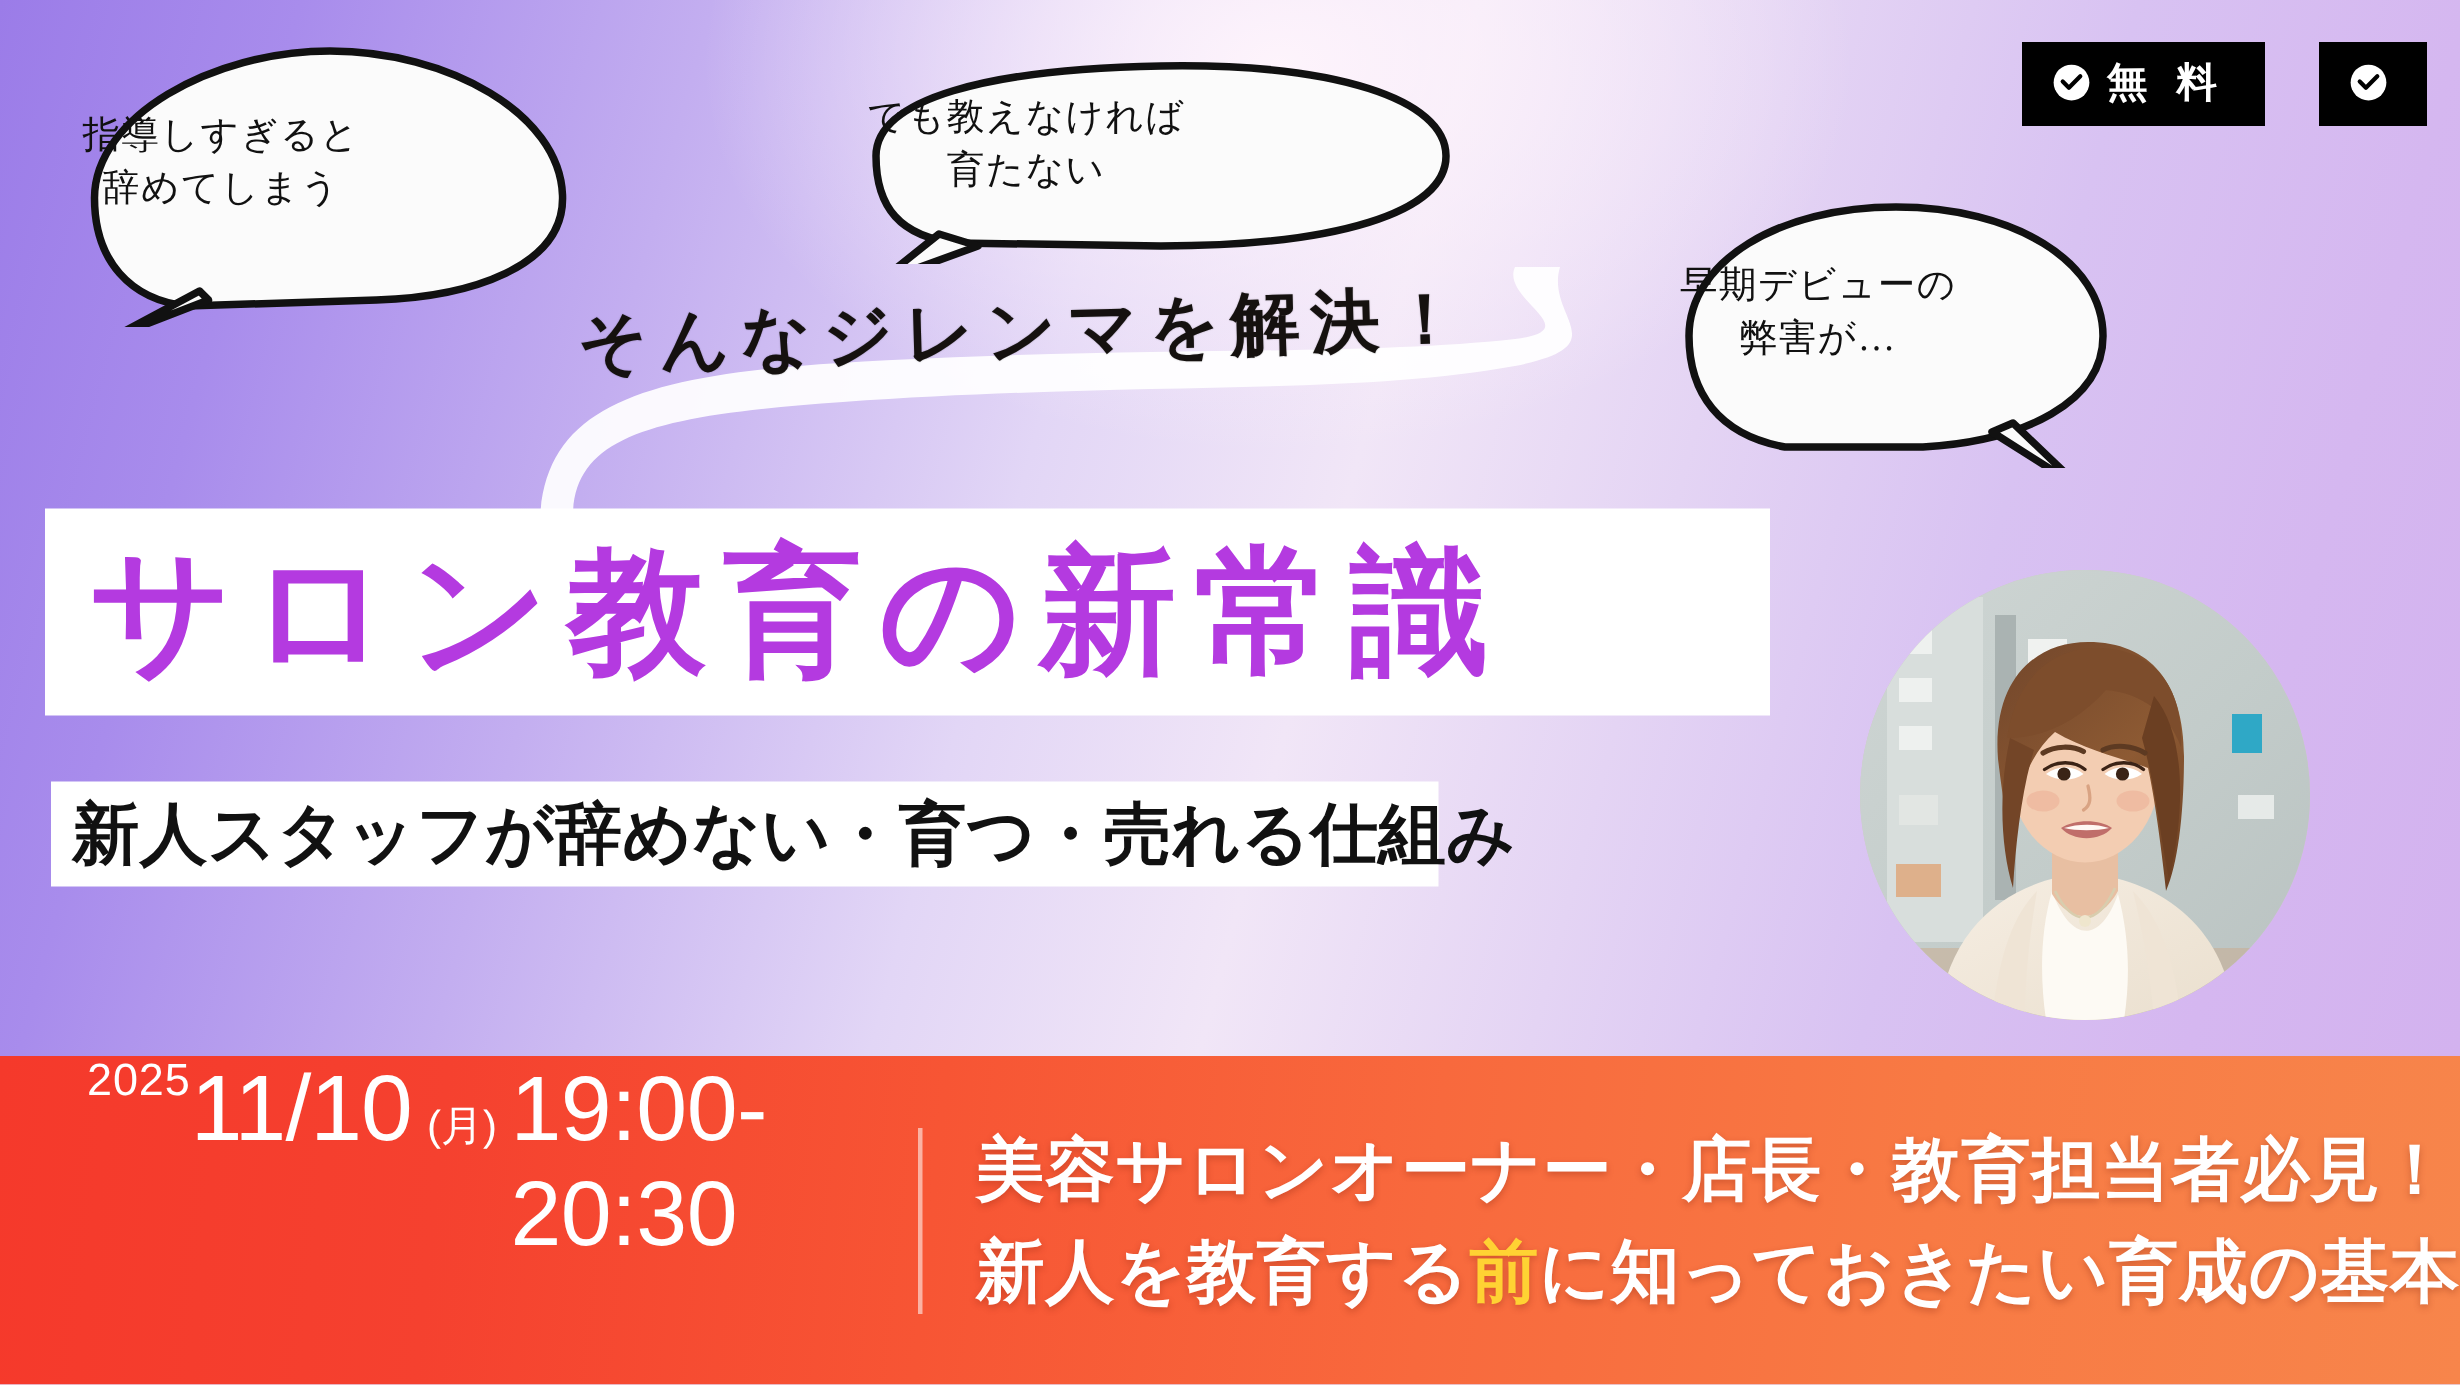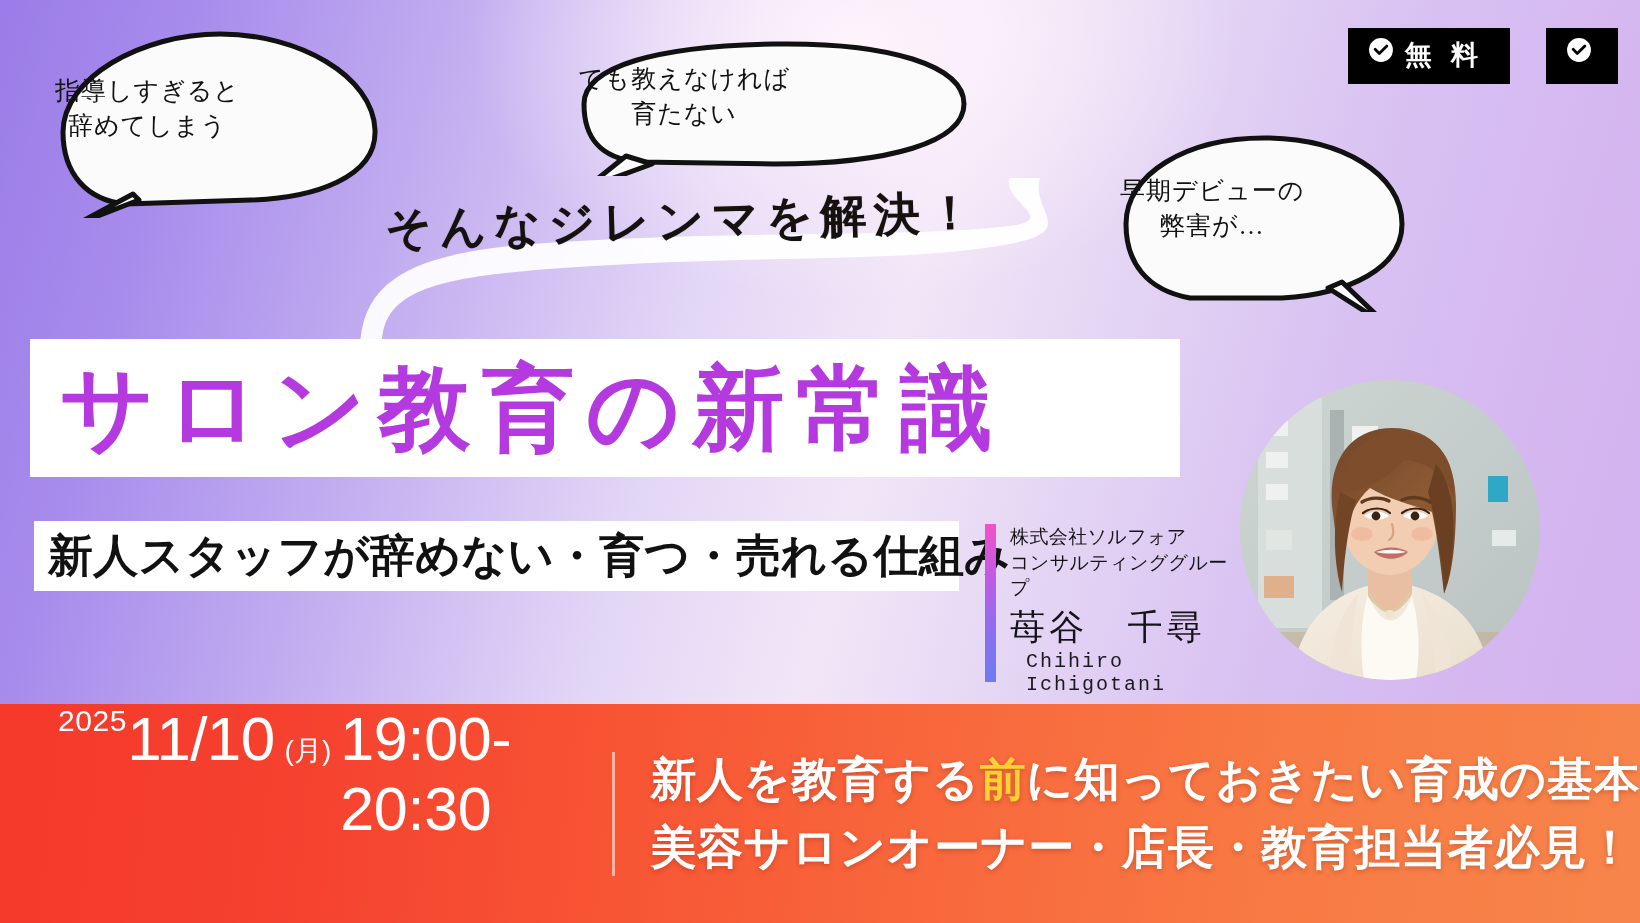--- a/index.html
+++ b/index.html
@@ -55,21 +55,21 @@
   #bub1 .bub-txt{ padding-bottom:30px; }
   #bub2{ left:578px; top:38px;  width:392px; height:138px; font-size:25px; }
   #bub2 .bub-txt{ padding-bottom:22px; }
   #bub3{ left:1120px;top:132px; width:288px; height:180px; font-size:25px; }
   #bub3 .bub-txt{ padding-bottom:28px; }
 
   
   .badges{ position:absolute; right:22px; top:28px; display:flex; gap:36px; }
   .badge{
     background:#000; color:#fff;
-    display:flex; align-items:flex-start; gap:11px;
+    display:flex; align-items:center; gap:11px;
     padding:9px 26px 11px 20px;
     font-size:27px; font-weight:700;
     letter-spacing:.22em;
     font-family:"Liberation Sans", sans-serif;
   }
   .badge .chk{ width:26px; height:26px; flex:0 0 26px; display:block; }
 
   
   .tagline{
     position:absolute; left:385px; top:190px;
@@ -256,29 +256,20 @@
     <div class="tagline">そんなジレンマを解決！</div>
 
     <div class="title-band">
       <div class="t">サロン教育の新常識</div>
     </div>
 
     <div class="sub-band">
       <div class="s">新人スタッフが辞めない・育つ・売れる仕組み</div>
     </div>
 
-    <div class="speaker">
-      <div class="gbar"></div>
-      <div class="scol">
-        <div class="company">株式会社ソルフォア
-コンサルティンググループ</div>
-        <div class="jname">苺谷　千尋</div>
-        <div class="rname">Chihiro Ichigotani</div>
-      </div>
-    </div>
 
     <div class="portrait">
       <svg viewBox="0 0 300 300">
         <defs>
           <linearGradient id="bgwall" x1="0" y1="0" x2="1" y2="1">
             <stop offset="0%" stop-color="#cfd6d4"></stop>
             <stop offset="55%" stop-color="#c3ccca"></stop>
             <stop offset="100%" stop-color="#b9c2c1"></stop>
           </linearGradient>
           <linearGradient id="hairG" x1="0.2" y1="0" x2="0.9" y2="1">
@@ -360,20 +351,20 @@
       <div class="date-row">
         <span class="dmd">11/10</span>
         <span class="dow">(月)</span>
         <span class="time">19:00-20:30</span>
       </div>
     </div>
 
     <div class="vdivider"></div>
 
     <div class="msg-col">
+      <div class="line">美容サロンオーナー・店長・教育担当者必見！</div>
       <div class="line">
         <span>新人を教育する</span><span class="hl">前</span><span>に知っておきたい育成の基本</span>
       </div>
-      <div class="line">美容サロンオーナー・店長・教育担当者必見！</div>
     </div>
   </div>
 
 </div>
 
 </body></html>

